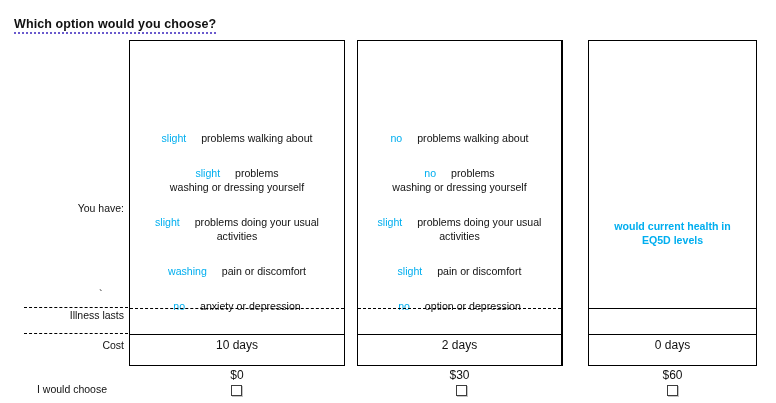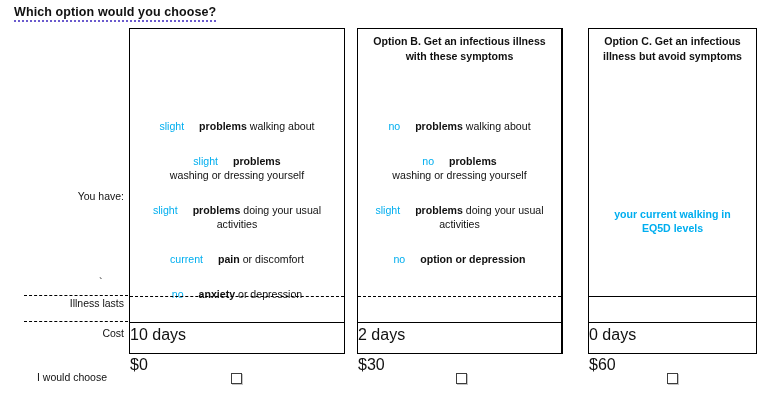--- a/index.html
+++ b/index.html
@@ -4,21 +4,21 @@
 <style>
   html,body{margin:0;padding:0;}
   body{
     width:776px;height:403px;
     background:#ffffff;
     font-family:"Liberation Sans", sans-serif;
     color:#111111;
     overflow:hidden;
     position:relative;
   }
-  #root{position:absolute;left:0;top:0;width:776px;height:376px;border-radius:25px;}
+  #root{position:absolute;left:0;top:12px;width:776px;height:376px;border-radius:25px;}
 
   
   .title{
     position:absolute;left:14px;top:5px;
     font-size:12.5px;font-weight:bold;letter-spacing:.1px;
     white-space:nowrap;
   }
   .title .squiggle{
     border-bottom:2px dotted #6a5acd;
     padding-bottom:1px;
@@ -71,42 +71,42 @@
   
   .symptoms{
     position:absolute;left:0;right:0;
     text-align:center;
     font-size:10.6px;line-height:14px;
   }
   #symsA{top:90px;}
   #symsB{top:90px;}
   .sym{margin-bottom:21px;padding:0 6px;}
   .sym:last-child{margin-bottom:0;}
-  .b{font-weight:bold;margin-left:12px;}
+  .b{font-weight:normal;margin-left:12px;}
   .blue{color:#00AEEF;font-weight:normal;}
 
   .cstatement{
     position:absolute;left:0;right:0;top:178px;
     text-align:center;
     padding:0 14px;box-sizing:border-box;
     font-size:10.6px;line-height:14px;
     color:#00AEEF;font-weight:bold;
   }
 
   
   .divline{position:absolute;left:0;right:0;height:0;}
   .divdashed{border-top:1.6px dashed #000;}
   .divsolid{border-top:1.3px solid #000;}
   .d-top{top:267px;}
   .d-mid{top:293px;}
 
   
   .cell{
     position:absolute;left:0;right:0;
-    font-size:16px;
+    text-align:center;font-size:12px;
   }
   .cell-days{top:297px;}
   .cell-cost{top:327px;}
 
   
   .checkbox{
     position:absolute;
     width:11px;height:11px;
     border:1.4px solid #3d3d3d;
     background:#fff;
@@ -131,46 +131,45 @@
   <div class="rowlabel" id="label-you-have">You have:</div>
   <div class="rowlabel" id="label-illness">Illness lasts</div>
   <div class="rowlabel" id="label-cost">Cost</div>
   <div class="rowlabel" id="label-choose">I would choose</div>
 
   <div class="optbox" id="optA">
     <div class="symptoms" id="symsA">
         <div class="sym"><span class="blue">slight</span><span class="b"> problems</span><span> walking about</span></div>
         <div class="sym"><span class="blue">slight</span><span class="b"> problems</span><br><span>washing or dressing yourself</span></div>
         <div class="sym"><span class="blue">slight</span><span class="b"> problems</span><span> doing your usual</span><br><span>activities</span></div>
-        <div class="sym"><span class="blue">current</span><span class="b"> pain</span><span> or discomfort</span></div>
+        <div class="sym"><span class="blue">washing</span><span class="b"> pain</span><span> or discomfort</span></div>
         <div class="sym"><span class="blue">no</span><span class="b"> anxiety</span><span> or depression</span></div>
       </div>
     <div class="divline divdashed d-top"></div>
     <div class="divline divsolid d-mid"></div>
     <div class="cell cell-days">10 days</div>
     <div class="cell cell-cost">$0</div>
   </div>
 
   <div class="optbox" id="optB">
-    <div class="opthead">Option B.  Get an infectious illness with these symptoms</div>
     <div class="symptoms" id="symsB">
         <div class="sym"><span class="blue">no</span><span class="b"> problems</span><span> walking about</span></div>
         <div class="sym"><span class="blue">no</span><span class="b"> problems</span><br><span>washing or dressing yourself</span></div>
         <div class="sym"><span class="blue">slight</span><span class="b"> problems</span><span> doing your usual</span><br><span>activities</span></div>
+        <div class="sym"><span class="blue">slight</span><span class="b"> pain</span><span> or discomfort</span></div>
         <div class="sym"><span class="blue">no</span><span class="b"> option or depression</span></div>
       </div>
     <div class="divline divdashed d-top"></div>
     <div class="divline divsolid d-mid"></div>
     <div class="cell cell-days">2 days</div>
     <div class="cell cell-cost">$30</div>
   </div>
 
   <div class="optbox" id="optC">
-    <div class="opthead">Option C. Get an infectious illness but avoid symptoms</div>
-    <div class="cstatement">your current walking in EQ5D levels</div>
+    <div class="cstatement">would current health in EQ5D levels</div>
     <div class="divline divsolid d-top"></div>
     <div class="divline divsolid d-mid"></div>
     <div class="cell cell-days">0 days</div>
     <div class="cell cell-cost">$60</div>
   </div>
 
   <div class="checkbox" id="cbA"></div>
   <div class="checkbox" id="cbB"></div>
   <div class="checkbox" id="cbC"></div>
 

